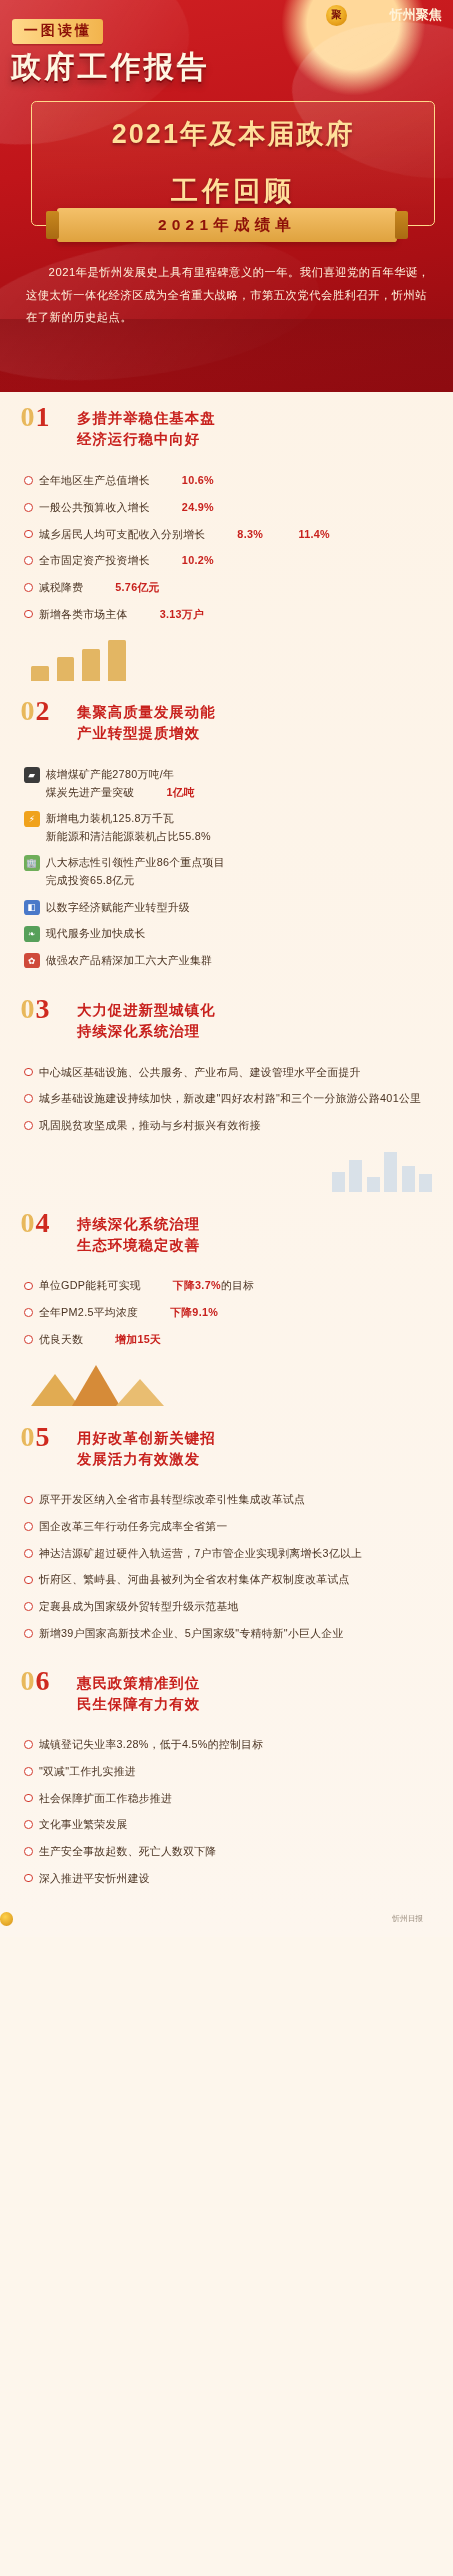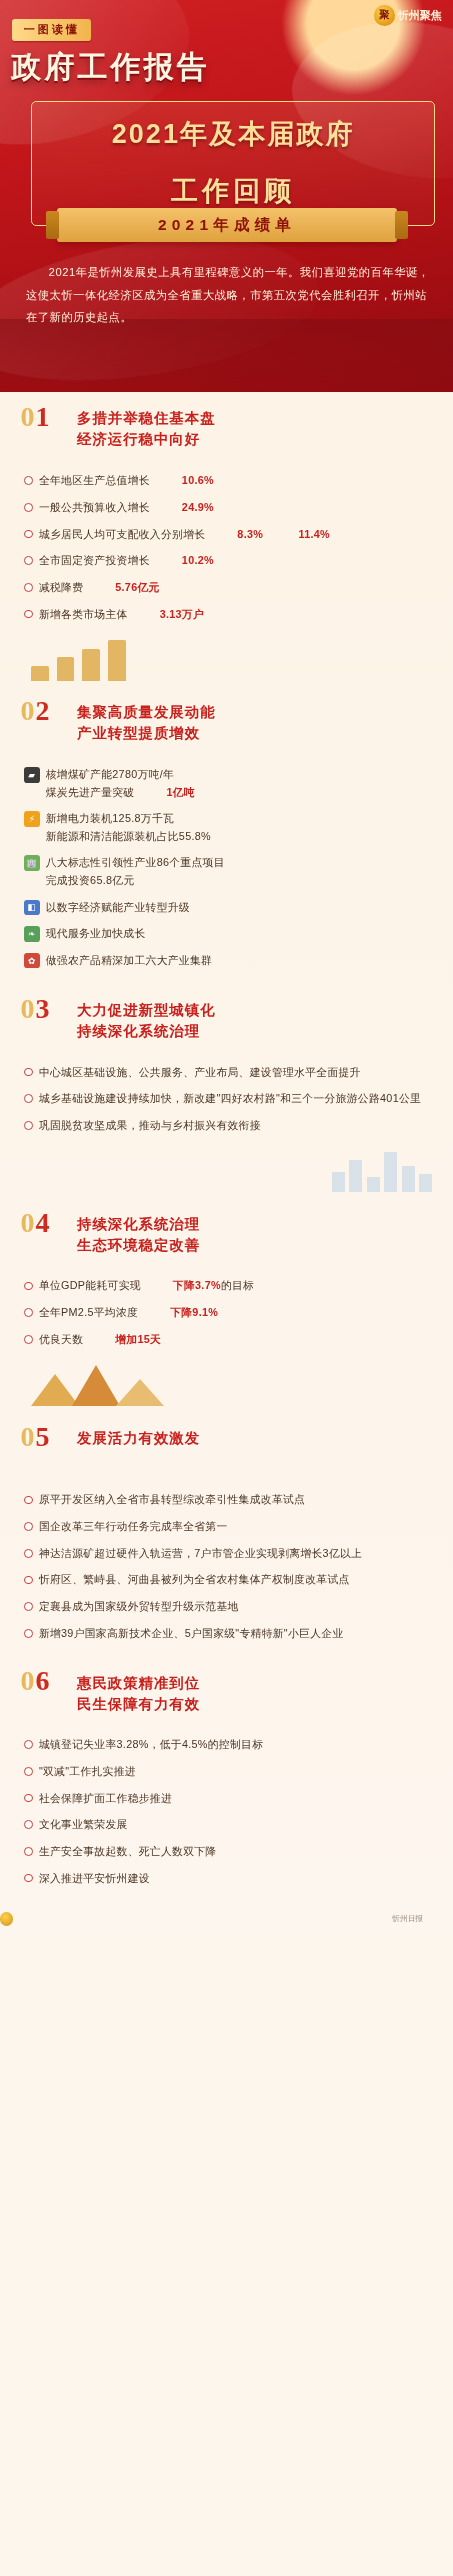--- a/index.html
+++ b/index.html
@@ -44,26 +44,26 @@
   .logo-top{
     position:absolute;right:11.3px;top:5.2px;display:flex;align-items:center;gap:3.1px;
   }
   .logo-badge{
     width:20.6px;height:20.6px;border-radius:50%;
     background:radial-gradient(circle at 40% 35%,#ffd24d,#e8a21d 60%,#c97f09);
     display:flex;align-items:center;justify-content:center;
     color:#7a1008;font-size:10.3px;font-weight:bold;
   }
   .logo-text{color:#ffe6b8;font-size:6.7px;line-height:1.15;}
-  .logo-text b{display:block;font-size:11px;color:#fff3d8;}
+  .logo-text b{display:block;font-size:13px;color:#fff3d8;margin-left:40px;}
 
   .tag-line{
     position:absolute;left:12.4px;top:18.5px;
     background:linear-gradient(90deg,#ffd98a,#f2b44d);
-    color:#8c1208;font-size:11px;font-weight:bold;letter-spacing:3.1px;
+    color:#8c1208;font-size:14px;font-weight:bold;letter-spacing:3.1px;
     padding:3.6px 11.3px;border-radius:3.1px;
     box-shadow:0 1.5px 0 rgba(120,10,10,.35);
   }
   .main-title{
     position:absolute;left:11.3px;top:47px;
     font-size:30px;font-weight:bold;letter-spacing:3.1px;
     color:#fff6e2;
     text-shadow:0 2.1px 0 #8c0c10, 0 3.6px 7.2px rgba(0,0,0,.35);
   }
   .hero-box{
@@ -357,20 +357,21 @@
           <span class="mount" style="left:116px;border-bottom:27px solid #e8bb6b;"></span>
         </div>
       </div>
       <div class="section">
         <div class="sec-head">
           <div class="numwrap">
             <span class="num-zero">0</span>
             <span class="num-digit">5</span>
           </div>
           <div class="sec-titles">
+            <div>用好改革创新关键招</div>
             <div>发展活力有效激发</div>
           </div>
         </div>
         <div class="items">
           <div class="item">
             <span class="bullet"></span>
             <span class="txt">原平开发区纳入全省市县转型综改牵引性集成改革试点</span>
           </div>
           <div class="item">
             <span class="bullet"></span>

